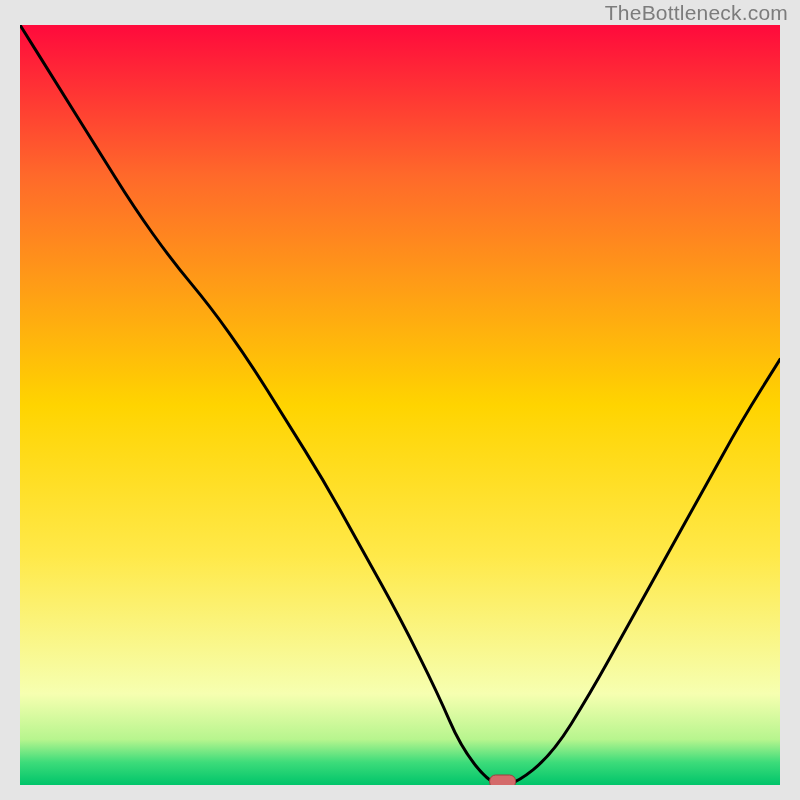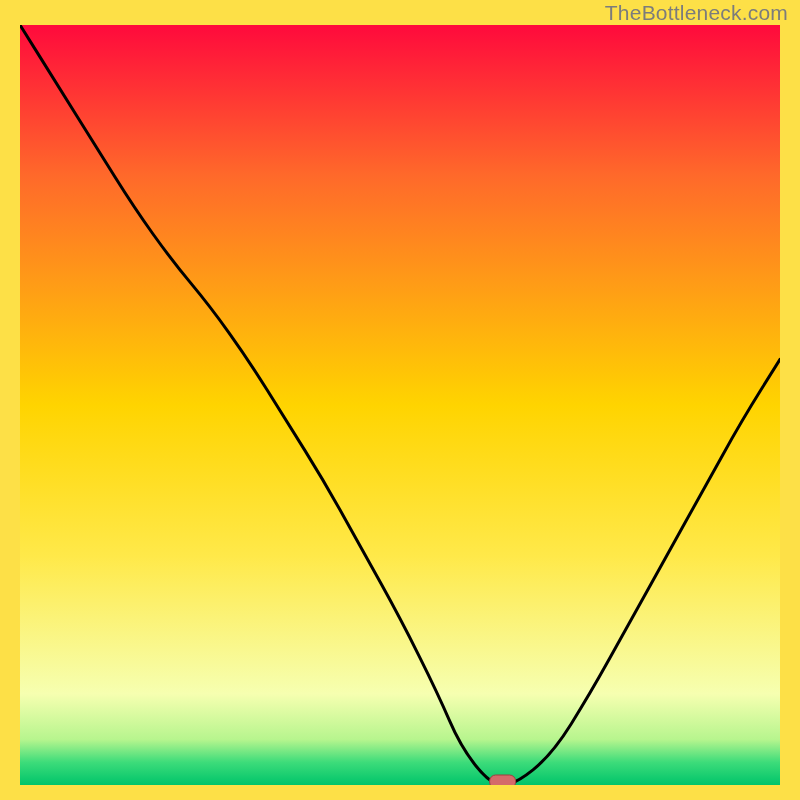--- a/index.html
+++ b/index.html
@@ -8,21 +8,21 @@
     width: 800px;
     height: 800px;
     background: #000;
     overflow: hidden;
     font-family: Arial, Helvetica, sans-serif;
   }
   .frame {
     position: relative;
     width: 800px;
     height: 800px;
-    background: #fde047;
+    background: #e5e5e5;
   }
   .watermark {
     position: absolute;
     top: 1px;
     right: 12px;
     color: #7c7c7c;
     font-size: 21px;
     font-weight: 500;
     letter-spacing: 0.2px;
     font-family: Arial, Helvetica, sans-serif;

